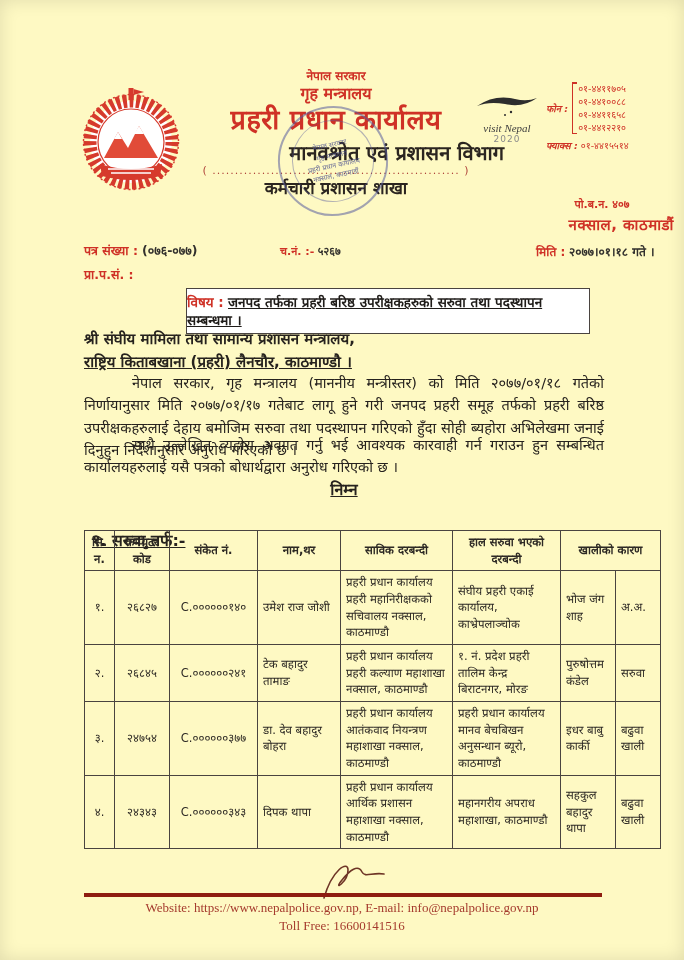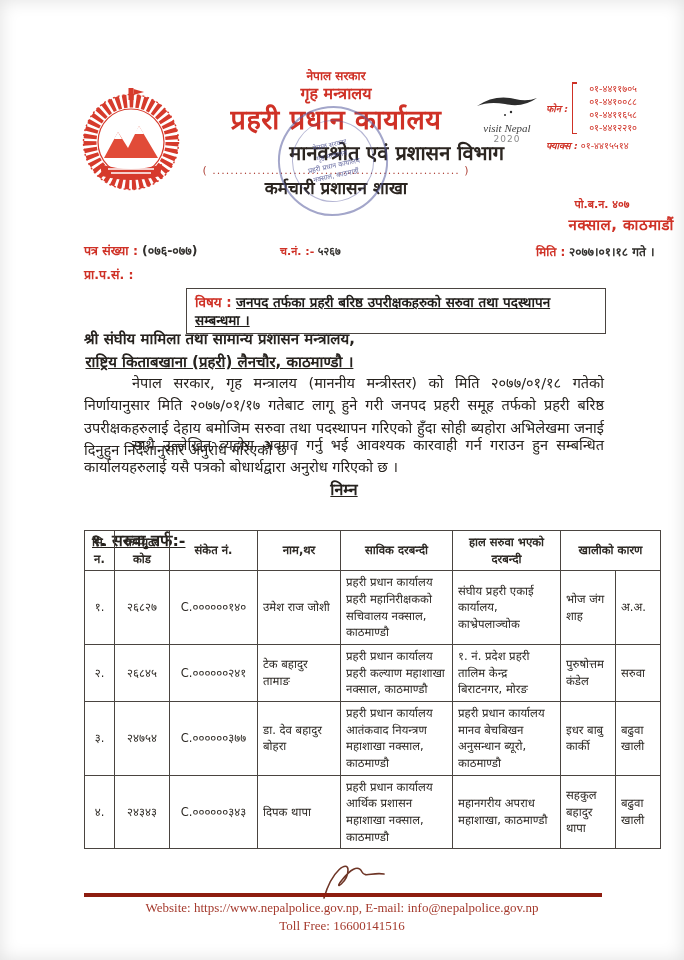--- a/index.html
+++ b/index.html
@@ -1,20 +1,20 @@
 <!DOCTYPE html>
 <html><head>
 <meta charset="utf-8">
 <style>
   html,body{margin:0;padding:0;background:#b9b9b9;}
   .page{
     position:relative;
     width:684px;height:960px;
     margin:0 auto;
-    background:#ffffff;
+    background:#fef9c3;
     overflow:hidden;
     font-family:"DejaVu Sans",sans-serif;
     color:#26221e;
     box-shadow:inset 0 0 18px rgba(0,0,0,.12);
   }
   
   .emblem{position:absolute;left:78px;top:84px;width:106px;height:118px;}
   .hdr-center{position:absolute;left:168px;top:70px;width:336px;text-align:center;line-height:1.12;}
   .hdr-govt{font-size:12px;font-weight:bold;color:#cf3126;}
   .hdr-ministry{font-size:16px;font-weight:bold;color:#cf3126;margin-top:2px;}
@@ -26,41 +26,41 @@
     border-radius:50%;transform:rotate(-12deg);display:flex;flex-direction:column;align-items:center;
     justify-content:center;gap:2px;pointer-events:none;}
   .stamp:before{content:"";position:absolute;inset:12px;border:1.5px solid rgba(88,92,158,.45);border-radius:50%;}
   .stamp span{font-size:7px;color:rgba(70,75,140,.8);line-height:1.2;}
   .visit{position:absolute;left:452px;top:92px;width:110px;text-align:center;}
   .visit .vn-text{font-family:"Liberation Serif",serif;font-style:italic;font-size:11px;color:#3d3d3d;}
   .visit .vn-year{font-size:9px;color:#8a8a8a;letter-spacing:1px;}
   .contact{position:absolute;left:546px;top:82px;width:134px;font-size:9.5px;color:#cf3126;}
   .phone-row{display:flex;align-items:center;gap:4px;}
   .phone-label{font-weight:bold;white-space:nowrap;font-style:italic;}
-  .bracket{border-left:1.5px solid #cf3126;position:relative;padding-left:16px;}
+  .bracket{border-left:1.5px solid #cf3126;position:relative;padding-left:5px;}
   .bracket:before,.bracket:after{content:"";position:absolute;left:0;width:4px;height:1.5px;background:#cf3126;}
   .bracket:before{top:0;} .bracket:after{bottom:0;}
   .phone-list div{line-height:13px;white-space:nowrap;}
   .fax-row{margin-top:5px;white-space:nowrap;}
   .pobox{position:absolute;left:530px;top:196px;width:144px;text-align:right;color:#cf3126;}
   .pobox .po{font-size:11px;font-weight:bold;text-align:center;}
   .pobox .addr{font-size:15px;font-weight:bold;margin-top:3px;letter-spacing:.5px;}
   
   .meta-letterno{position:absolute;left:84px;top:242px;font-size:12.5px;}
   .meta-chno{position:absolute;left:280px;top:243px;font-size:11px;}
   .meta-date{position:absolute;left:536px;top:243px;font-size:12px;white-space:nowrap;}
   .meta-prapasa{position:absolute;left:84px;top:266px;font-size:12.5px;}
   .redlbl{color:#cf3126;font-weight:bold;}
   .val{color:#32302d;font-weight:bold;text-align:center;}
   
   .subject{position:absolute;left:186px;top:288px;width:402px;border:1.6px solid #4a4440;
-    padding:4px 8px;font-size:13.5px;background:#fff;}
+    padding:4px 0;font-size:13.5px;background:#fff;}
   .subject .txt{font-weight:bold;text-decoration:underline;color:#1f1c19;}
   
-  .addressee{position:absolute;left:84px;top:328px;font-size:15px;font-weight:bold;line-height:1.5;text-align:center;}
+  .addressee{position:absolute;left:84px;top:328px;font-size:15px;font-weight:bold;line-height:1.5;}
   .addressee .l2{text-decoration:underline;}
   .para{position:absolute;left:84px;width:520px;font-size:14.5px;line-height:1.55;text-align:justify;color:#26221e;}
   .para.p1{top:372px;text-indent:48px;}
   .para.p2{top:434px;text-indent:48px;}
   .nimna{position:absolute;left:84px;top:478px;width:520px;text-align:center;font-size:16px;font-weight:bold;text-decoration:underline;}
   .listhead{position:absolute;left:92px;top:502px;font-size:16px;font-weight:bold;text-decoration:underline;margin-top:27px;}
   
   table.roster{position:absolute;left:84px;top:530px;width:576px;border-collapse:collapse;table-layout:fixed;}
   table.roster th,table.roster td{border:1.4px solid #4a4440;padding:3px 5px;font-size:11.5px;line-height:1.45;
     vertical-align:middle;color:#2d2924;word-wrap:break-word;}

